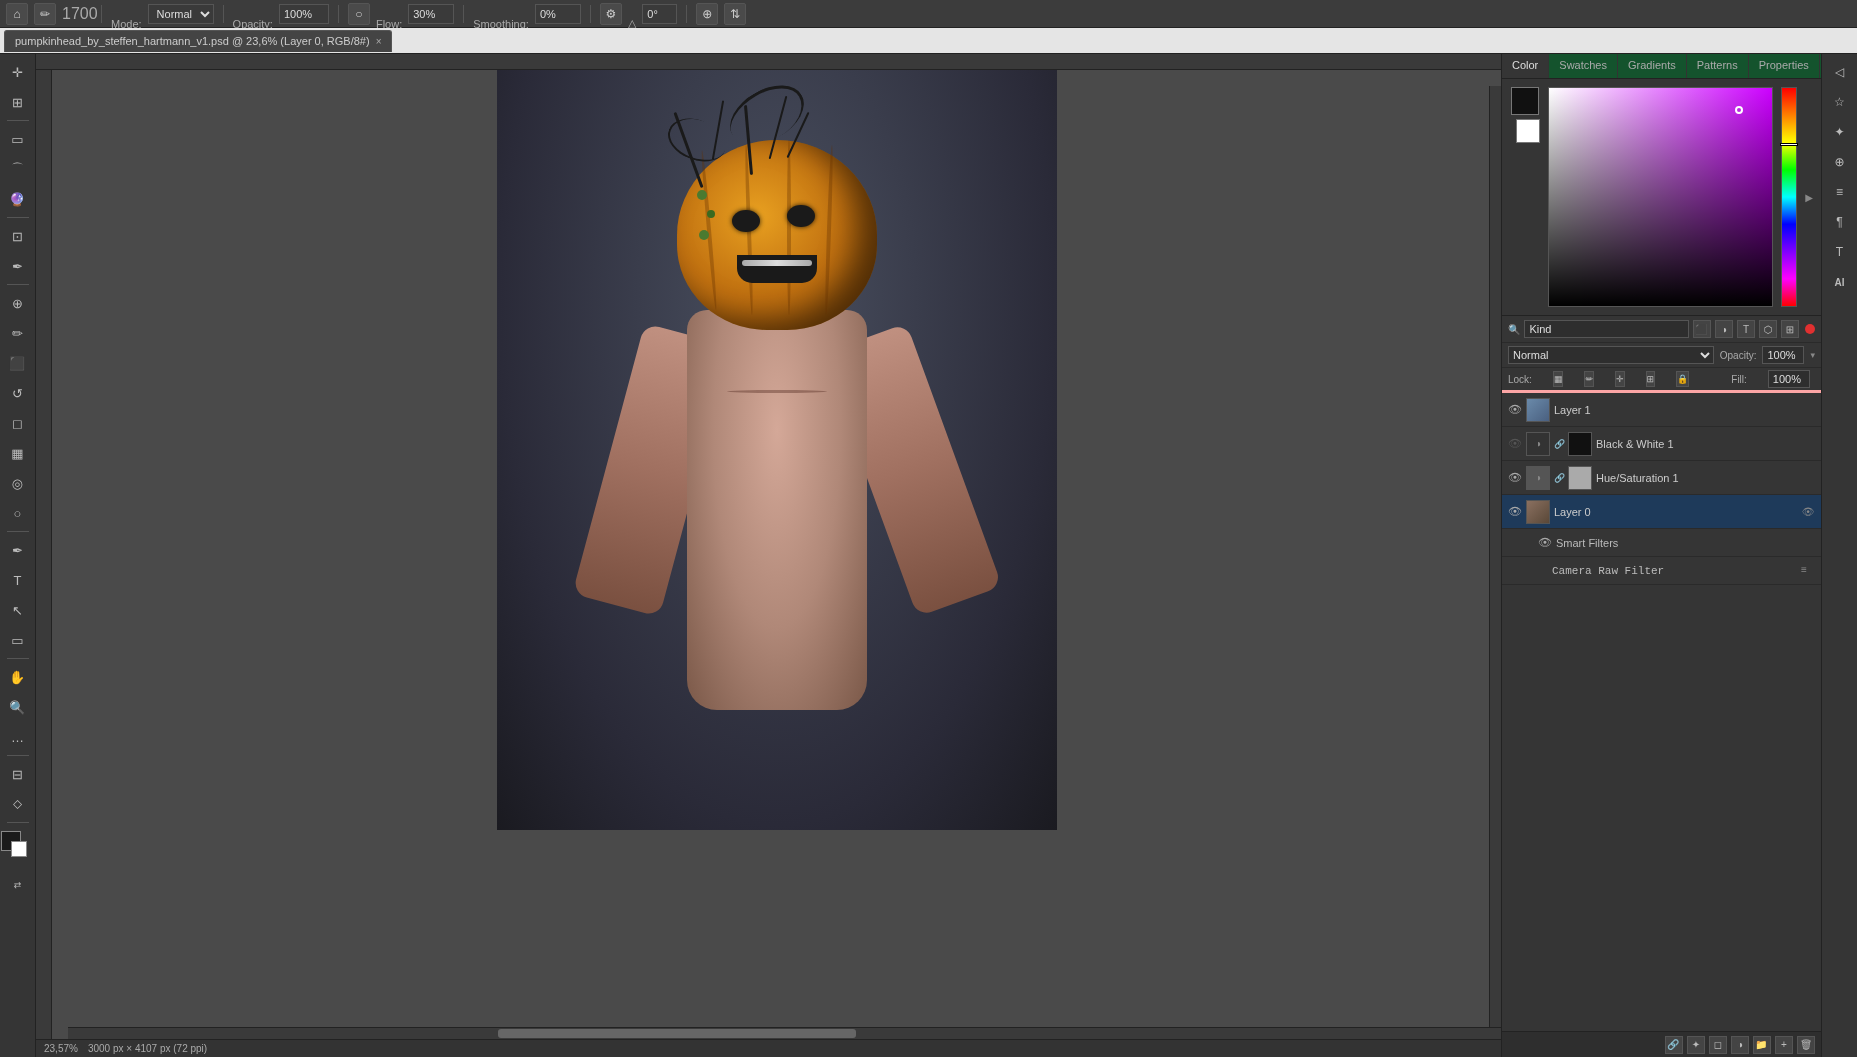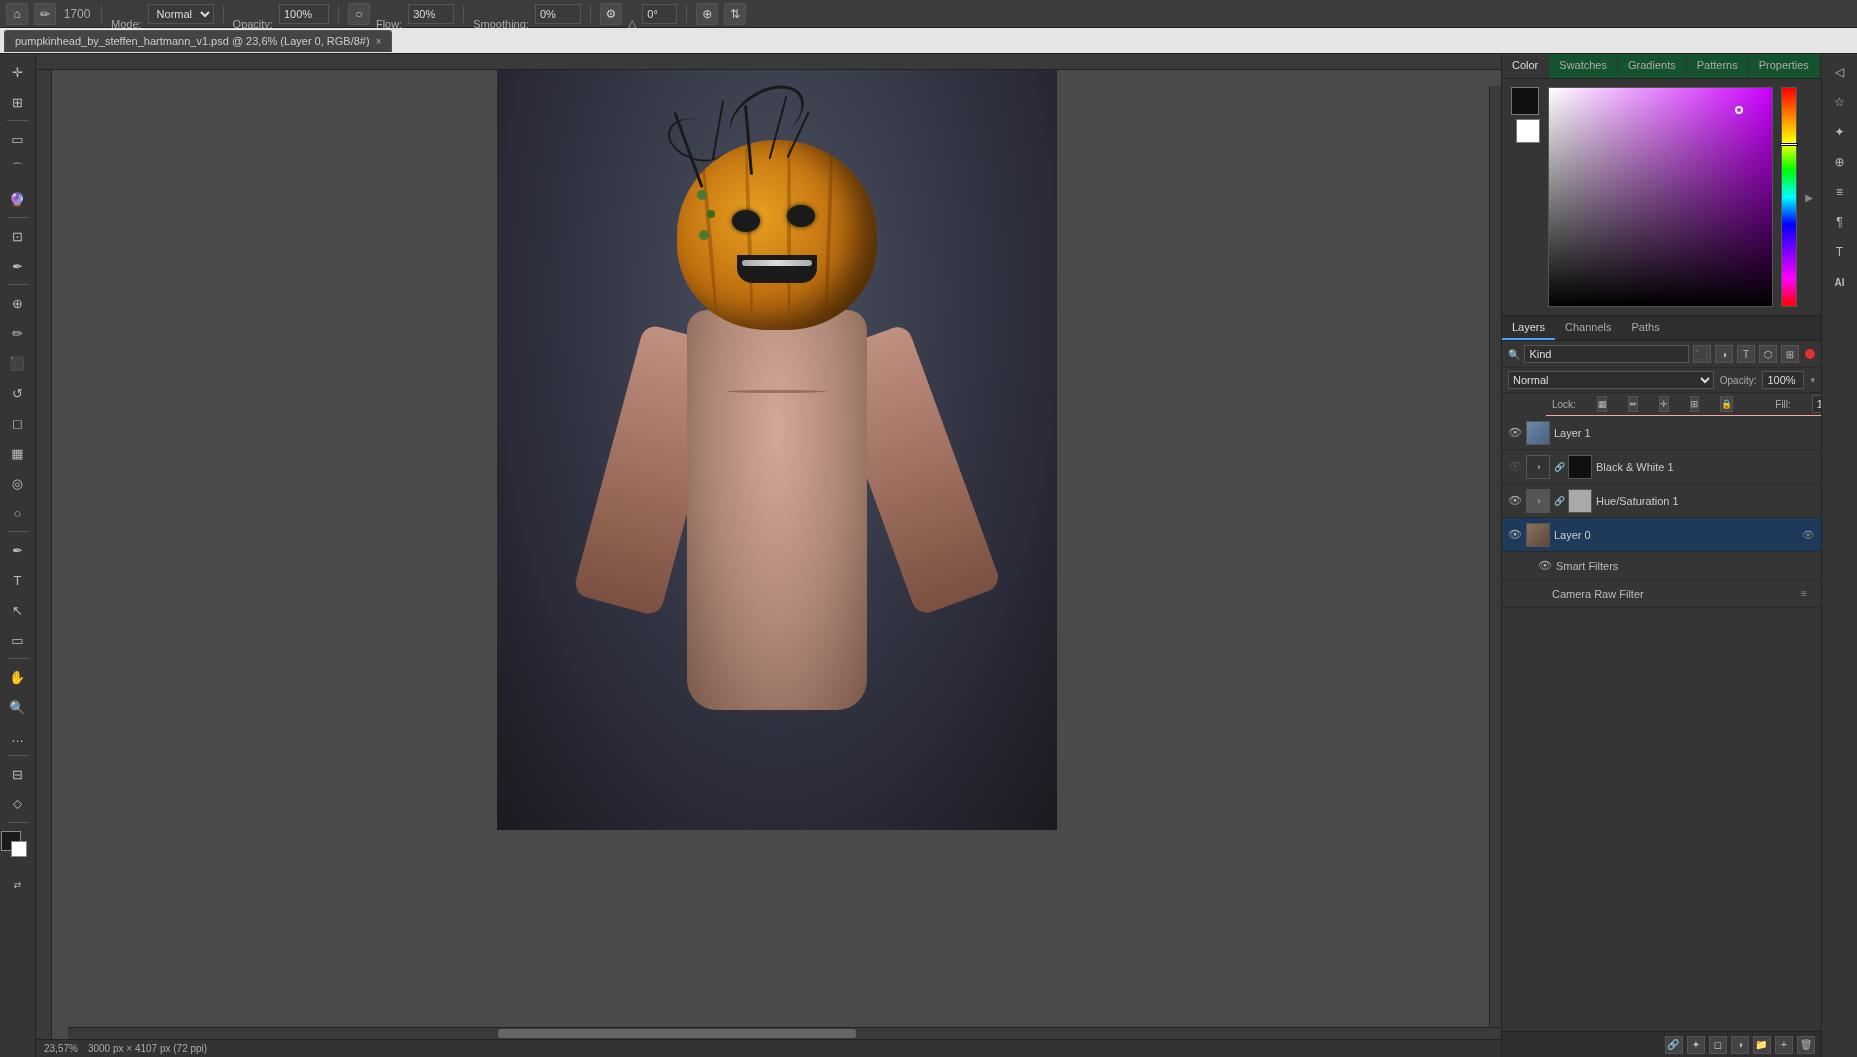--- a/index.html
+++ b/index.html
@@ -391,22 +391,21 @@
       color: #ddd;
       font-size: 11px;
       height: 18px;
       flex: 1;
     }
     .layers-lock-row {
       display: flex;
       align-items: center;
       padding: 2px 6px;
       gap: 21px;
-      border-bottom: 1px solid #fca5a5;
-      margin-left: 44px;
+      border-bottom: 3px solid #fca5a5;
     }
     .lock-icon-btn {
       width: 16px; height: 16px;
       background: #444;
       border: 1px solid #555;
       color: #bbb;
       display: flex; align-items: center; justify-content: center;
       cursor: pointer; font-size: 9px;
     }
     .layers-list {
@@ -460,20 +459,21 @@
     
     .sublayer-item {
       height: 28px;
       display: flex;
       align-items: center;
       padding: 0 6px 0 50px;
       gap: 20px;
       border-bottom: 1px solid #2a2a2a;
       cursor: pointer;
       background: #353535;
+      font-family: Liberation Mono, monospace;
     }
     .sublayer-folder {
       height: 28px;
       display: flex;
       align-items: center;
       padding: 0 6px 0 36px;
       gap: 4px;
       border-bottom: 1px solid #2a2a2a;
       cursor: pointer;
     }
@@ -502,21 +502,21 @@
       display: flex;
       flex-shrink: 0;
     }
   </style>
 </head>
 <body>
 
 <div class="top-toolbar">
   <div class="tool-icon-btn">⌂</div>
   <div class="tool-icon-btn">✏</div>
-  <span style="width:30px; text-align:center; color:#aaa; font-size:12px;">1700</span>
+  <span style="width:30px; text-align:center; color:#aaa; font-size:16px;">1700</span>
   <div class="toolbar-sep"></div>
   <span class="toolbar-label">Mode:</span>
   <select class="toolbar-dropdown">
     <option>Normal</option>
   </select>
   <div class="toolbar-sep"></div>
   <span class="toolbar-label">Opacity:</span>
   <input class="toolbar-input" value="100%" style="width: 50px;">
   <div class="toolbar-sep"></div>
   <div class="tool-icon-btn">○</div>
@@ -674,25 +674,20 @@
 
           <div class="hue-bar">
             <div class="hue-indicator"></div>
           </div>
 
           <div style="width:10px;color:#888;font-size:10px;align-self:center;">▶</div>
         </div>
       </div>
 
       <div class="layers-panel">
-        <div class="layers-panel-tabs">
-          <div class="layers-panel-tab active">Layers</div>
-          <div class="layers-panel-tab">Channels</div>
-          <div class="layers-panel-tab">Paths</div>
-        </div>
 
         <div class="layers-filter-row">
           <span style="color:#aaa;font-size:10px;">🔍</span>
           <input class="layers-filter-input" value="Kind" style="">
           <div class="layers-icon-btn">⬛</div>
           <div class="layers-icon-btn">◑</div>
           <div class="layers-icon-btn">T</div>
           <div class="layers-icon-btn">⬡</div>
           <div class="layers-icon-btn">⊞</div>
           <div style="width:10px;height:10px;border-radius:50%;background:#e03030;margin-left:2px;"></div>

